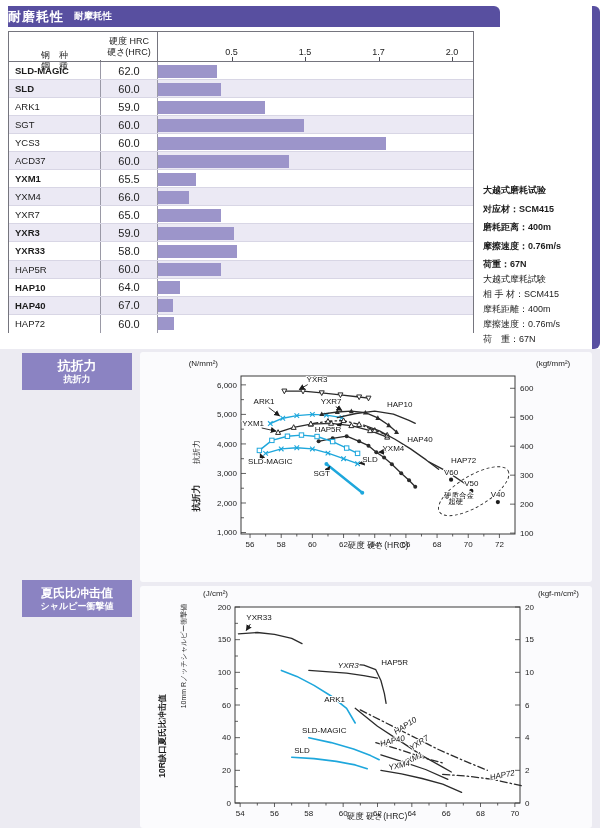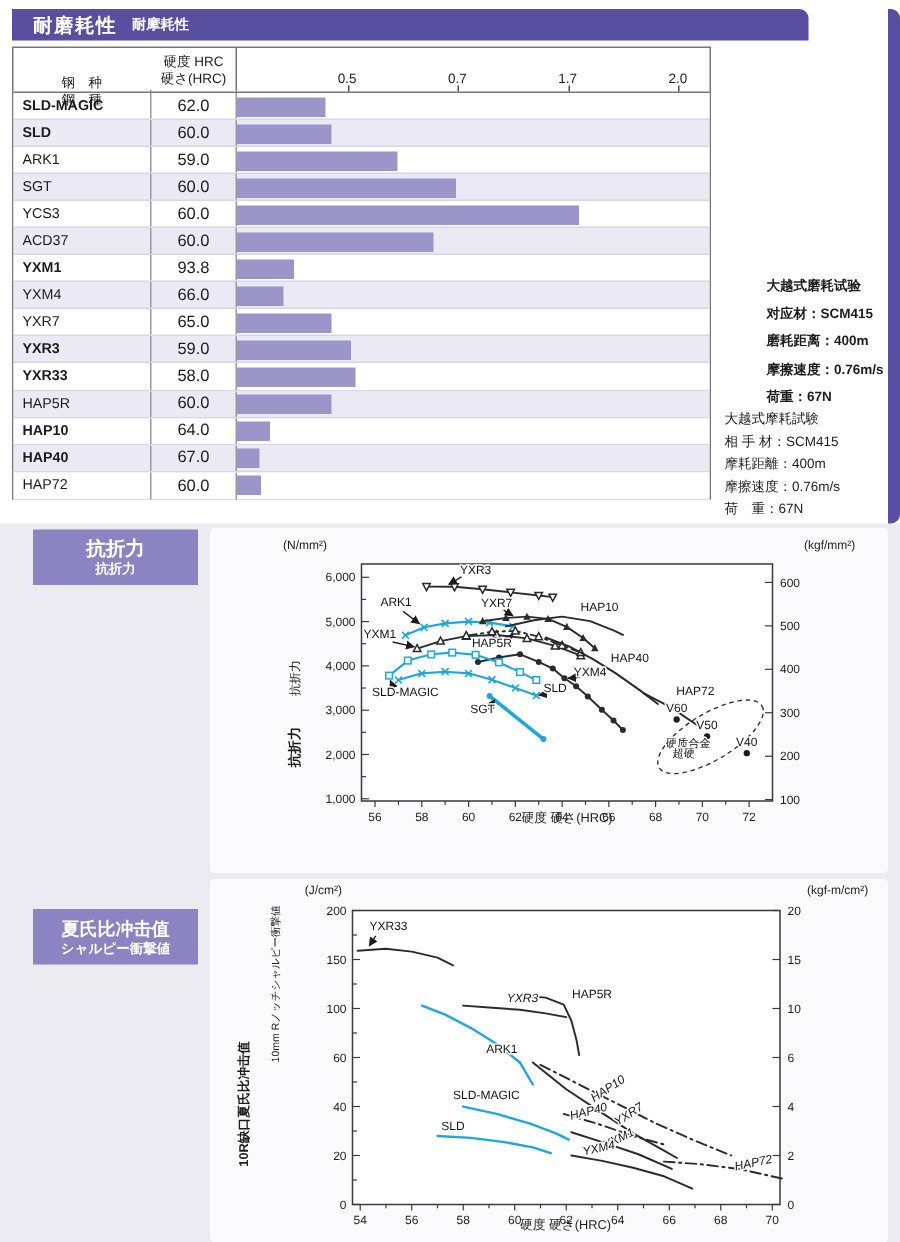--- a/index.html
+++ b/index.html
@@ -1,19 +1,19 @@
 <!DOCTYPE html>
 <html><head>
 <meta charset="utf-8">
 <style>
   html,body{margin:0;padding:0;background:#fff;font-family:"Liberation Sans","DejaVu Sans",sans-serif;color:#1c1c1c;}
   .page{position:relative;width:600px;height:828px;overflow:hidden;background:#fff;}
   .lower-bg{position:absolute;left:0;top:349px;width:600px;height:479px;background:#ECEBF2;}
   .right-strip{position:absolute;left:592px;top:6px;width:8px;height:343px;background:#584FA0;border-radius:0 6px 6px 0;}
-  .band{position:absolute;left:8px;width:531px;background:#584FA0;color:#fff;display:flex;align-items:center;gap:10px;padding-left:14px;box-sizing:border-box;z-index:2;}
+  .band{position:absolute;left:8px;width:492px;background:#584FA0;color:#fff;display:flex;align-items:center;gap:10px;box-sizing:border-box;z-index:2;}
   .band1{top:6px;height:21px;border-radius:0 6px 0 0;}
   .band2{top:333px;height:16px;border-radius:0 0 6px 0;}
   .band-zh{font-size:13px;font-weight:bold;letter-spacing:1px;}
   .band2 .band-zh{font-size:12px;}
   .band-ja{font-size:9.5px;font-weight:bold;}
   
   .wear-table{position:absolute;left:8px;top:31px;width:466px;height:302px;border:1px solid #75757E;box-sizing:border-box;background:#fff;}
   .thead{position:relative;height:30px;border-bottom:1px solid #75757E;display:flex;box-sizing:border-box;}
   .th{display:flex;flex-direction:column;align-items:center;justify-content:center;font-size:9px;line-height:11px;}
   .th1{width:92px;border-right:1px solid #75757E;box-sizing:border-box;margin-top:28px;}
@@ -27,31 +27,31 @@
   .trow:nth-child(even){background:#EBE9F4;}
   .trow:last-child{border-bottom:none;}
   .tc1{width:92px;border-right:1px solid #9A99A6;box-sizing:border-box;display:flex;align-items:center;padding-left:6px;font-size:9.5px;}
   .tc1.bold{font-weight:bold;}
   .tc2{width:57px;border-right:1px solid #9A99A6;box-sizing:border-box;display:flex;align-items:center;justify-content:center;font-size:11px;}
   .tc3{flex:1;position:relative;}
   .bar{position:absolute;left:0;top:2.5px;height:13px;background:#9C95CA;}
   
   .notes{position:absolute;left:483px;font-size:9px;color:#1c1c1c;z-index:1;white-space:nowrap;}
   .notes-zh{top:184px;font-weight:bold;}
-  .notes-zh div{margin-bottom:5.5px;margin-left:28px;}
+  .notes-zh div{margin-bottom:5.5px;}
   .notes-ja{top:273px;}
   .notes-ja div{margin-bottom:2px;}
   
   .chart-card{position:absolute;left:140px;width:452px;background:#FBFBFD;border-radius:3px;z-index:1;}
   .card1{top:352px;height:230px;}
   .card2{top:586px;height:242px;}
   .chart-card svg{display:block;}
   .chart-tag{position:absolute;left:22px;width:110px;height:37px;background:#8B83C2;color:#fff;text-align:center;display:flex;flex-direction:column;justify-content:center;z-index:1;}
   .tag1{top:353px;}
-  .tag2{top:606px;}
+  .tag2{top:580px;}
   .tag-zh{font-size:13px;font-weight:bold;line-height:16px;}
   .tag2 .tag-zh{font-size:12px;}
   .tag-ja{font-size:9px;font-weight:bold;line-height:11px;}
 </style>
 </head>
 <body>
 
 <div class="page">
   <div class="lower-bg"></div>
   <div class="right-strip"></div>
@@ -67,21 +67,21 @@
         <span>钢　种</span>
         <span>鋼　種</span>
       </div>
       <div class="th th2">
         <span>硬度 HRC</span>
         <span>硬さ(HRC)</span>
       </div>
       <div class="th3" id="bar-axis-header">
       <span class="hnum" style="left: 73.5px;">0.5</span>
           <span class="htick" style="left: 73.5px;"></span>
-          <span class="hnum" style="left: 147px;">0.7</span>
+          <span class="hnum" style="left: 147px;">1.5</span>
           <span class="htick" style="left: 147px;"></span>
           <span class="hnum" style="left: 220.5px;">1.7</span>
           <span class="htick" style="left: 220.5px;"></span>
           <span class="hnum" style="left: 294px;">2.0</span>
           <span class="htick" style="left: 294px;"></span>
         </div>
     </div>
     <div id="wear-rows">
   <div class="trow">
     <div class="tc1 bold">
@@ -140,21 +140,21 @@
     <div class="tc2">60.0</div>
     <div class="tc3">
             <div class="bar" style="width: 130.8px; background: rgb(156, 149, 202);"></div>
           </div>
   </div>
 
   <div class="trow">
     <div class="tc1 bold">
             <span>YXM1</span>
           </div>
-    <div class="tc2">93.8</div>
+    <div class="tc2">65.5</div>
     <div class="tc3">
             <div class="bar" style="width: 38.2px; background: rgb(156, 149, 202);"></div>
           </div>
   </div>
 
   <div class="trow">
     <div class="tc1">
             <span>YXM4</span>
           </div>
     <div class="tc2">66.0</div>

